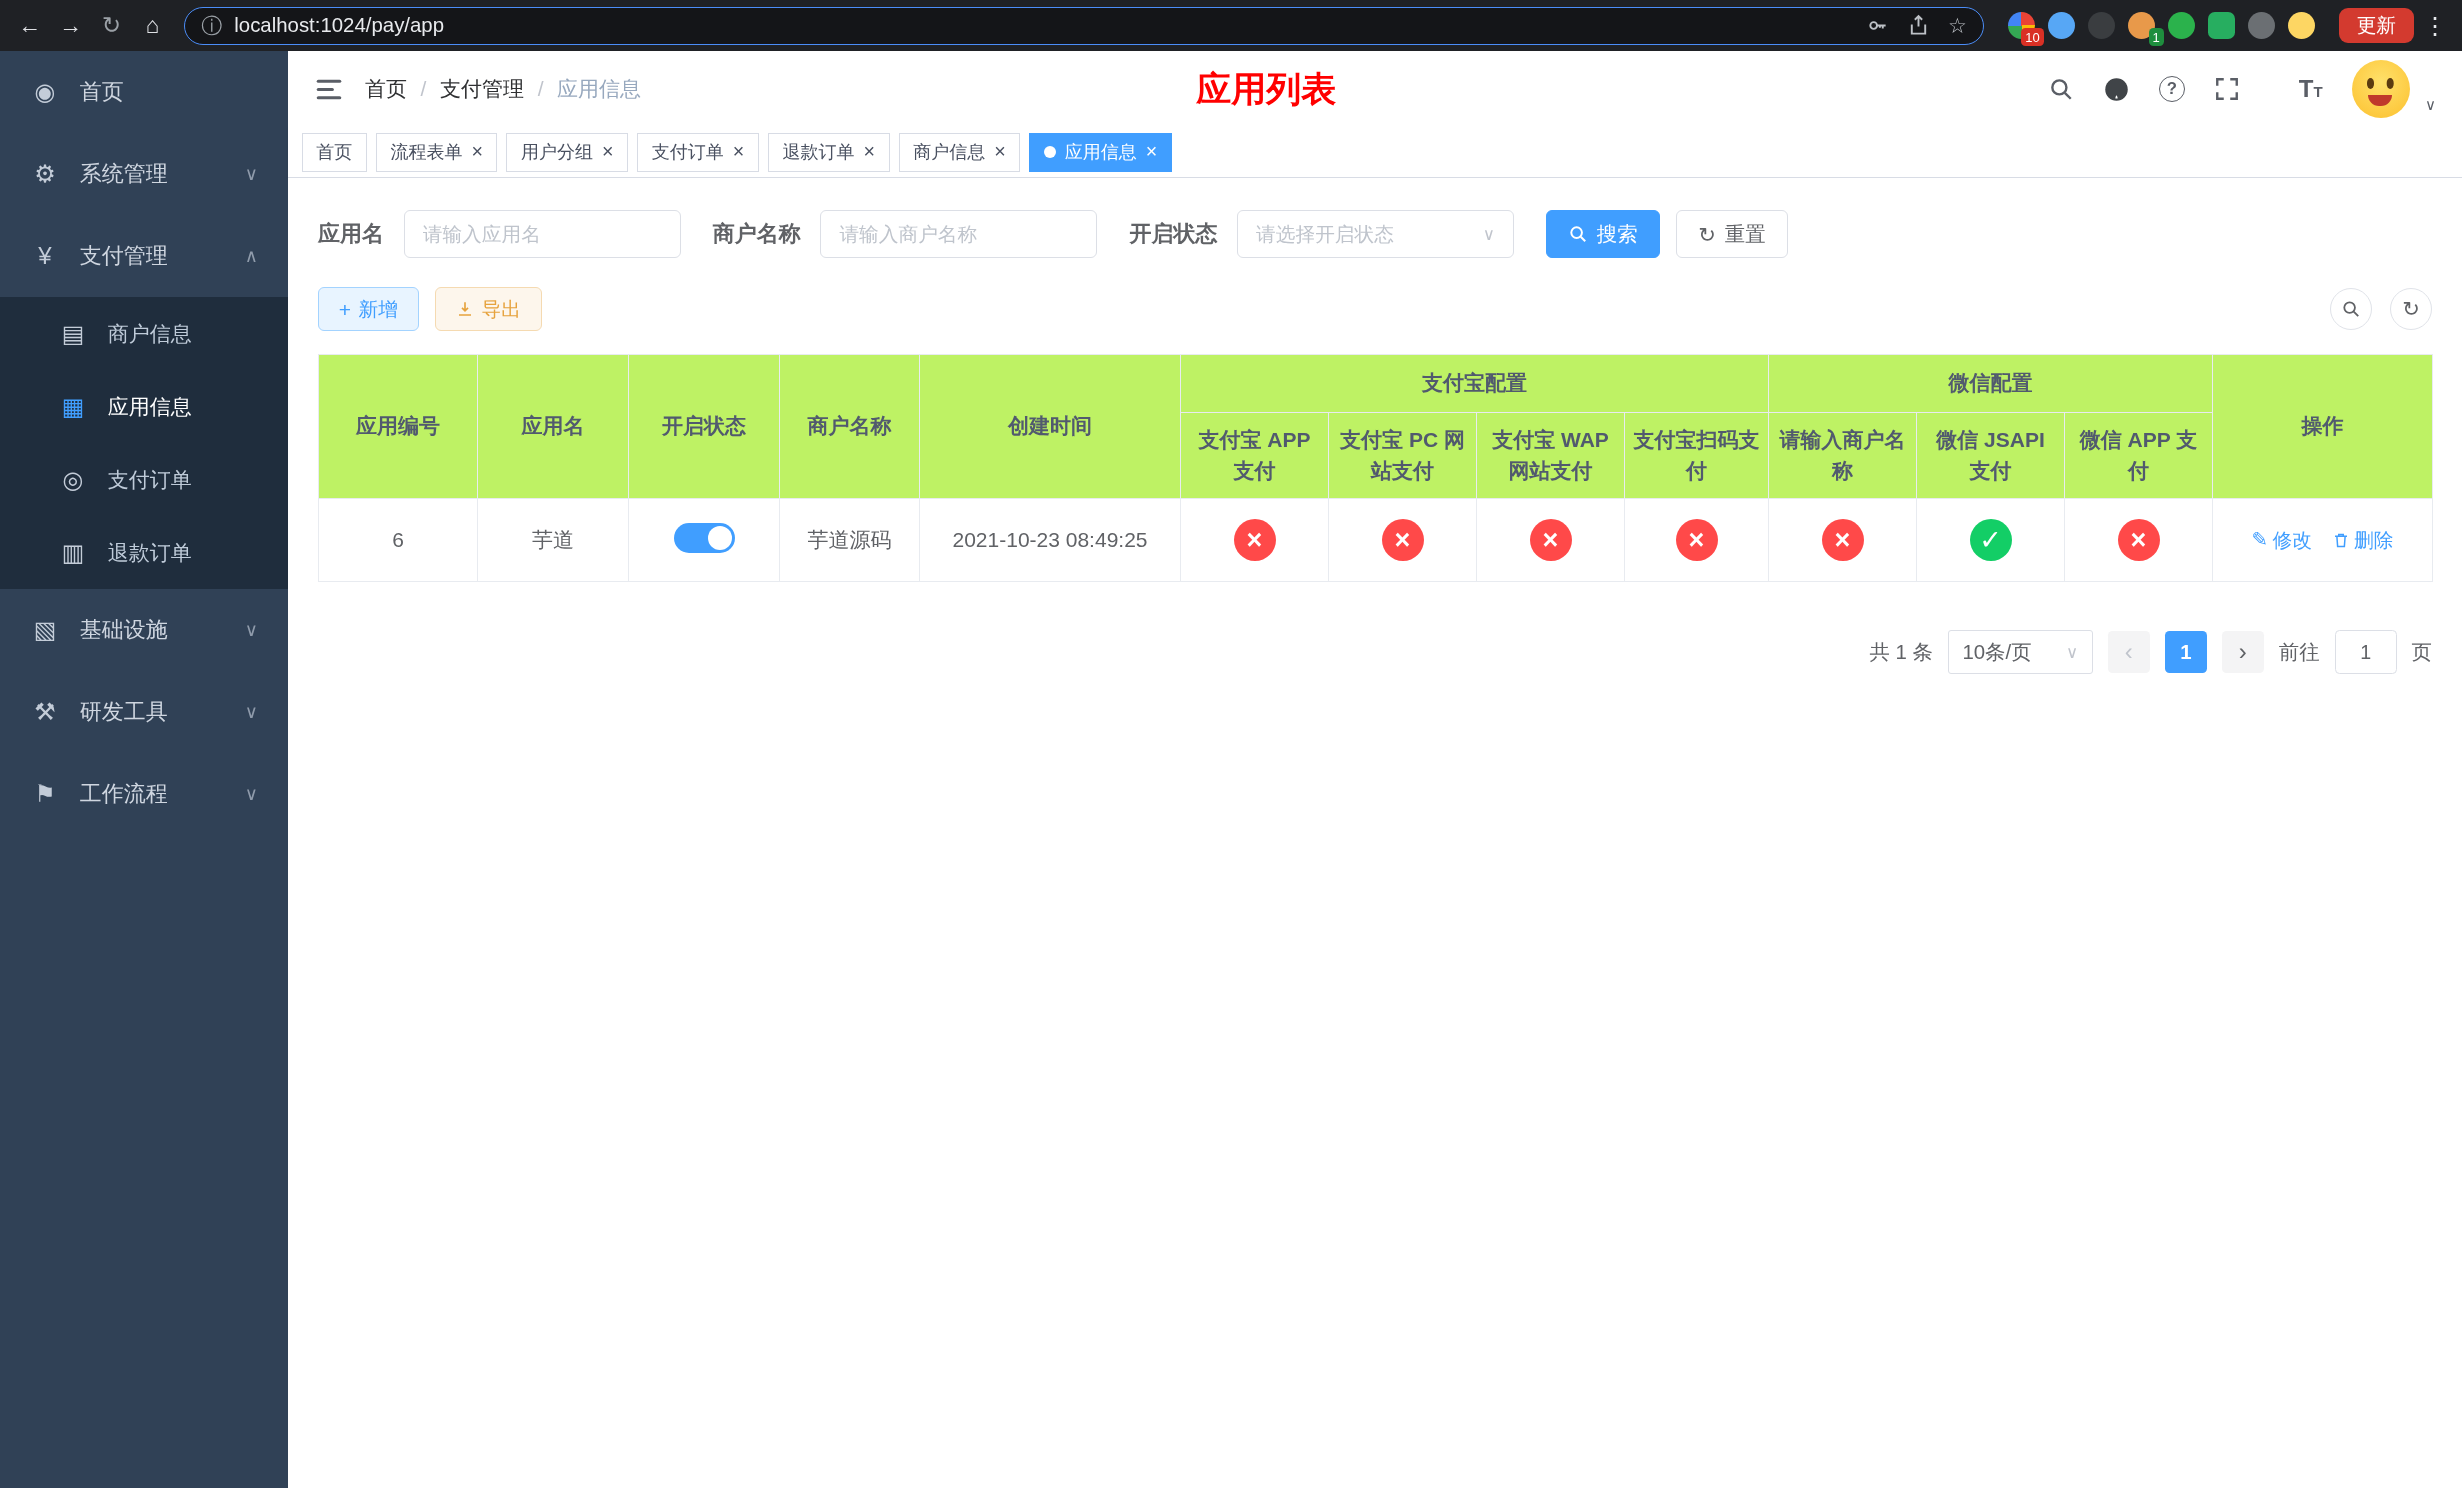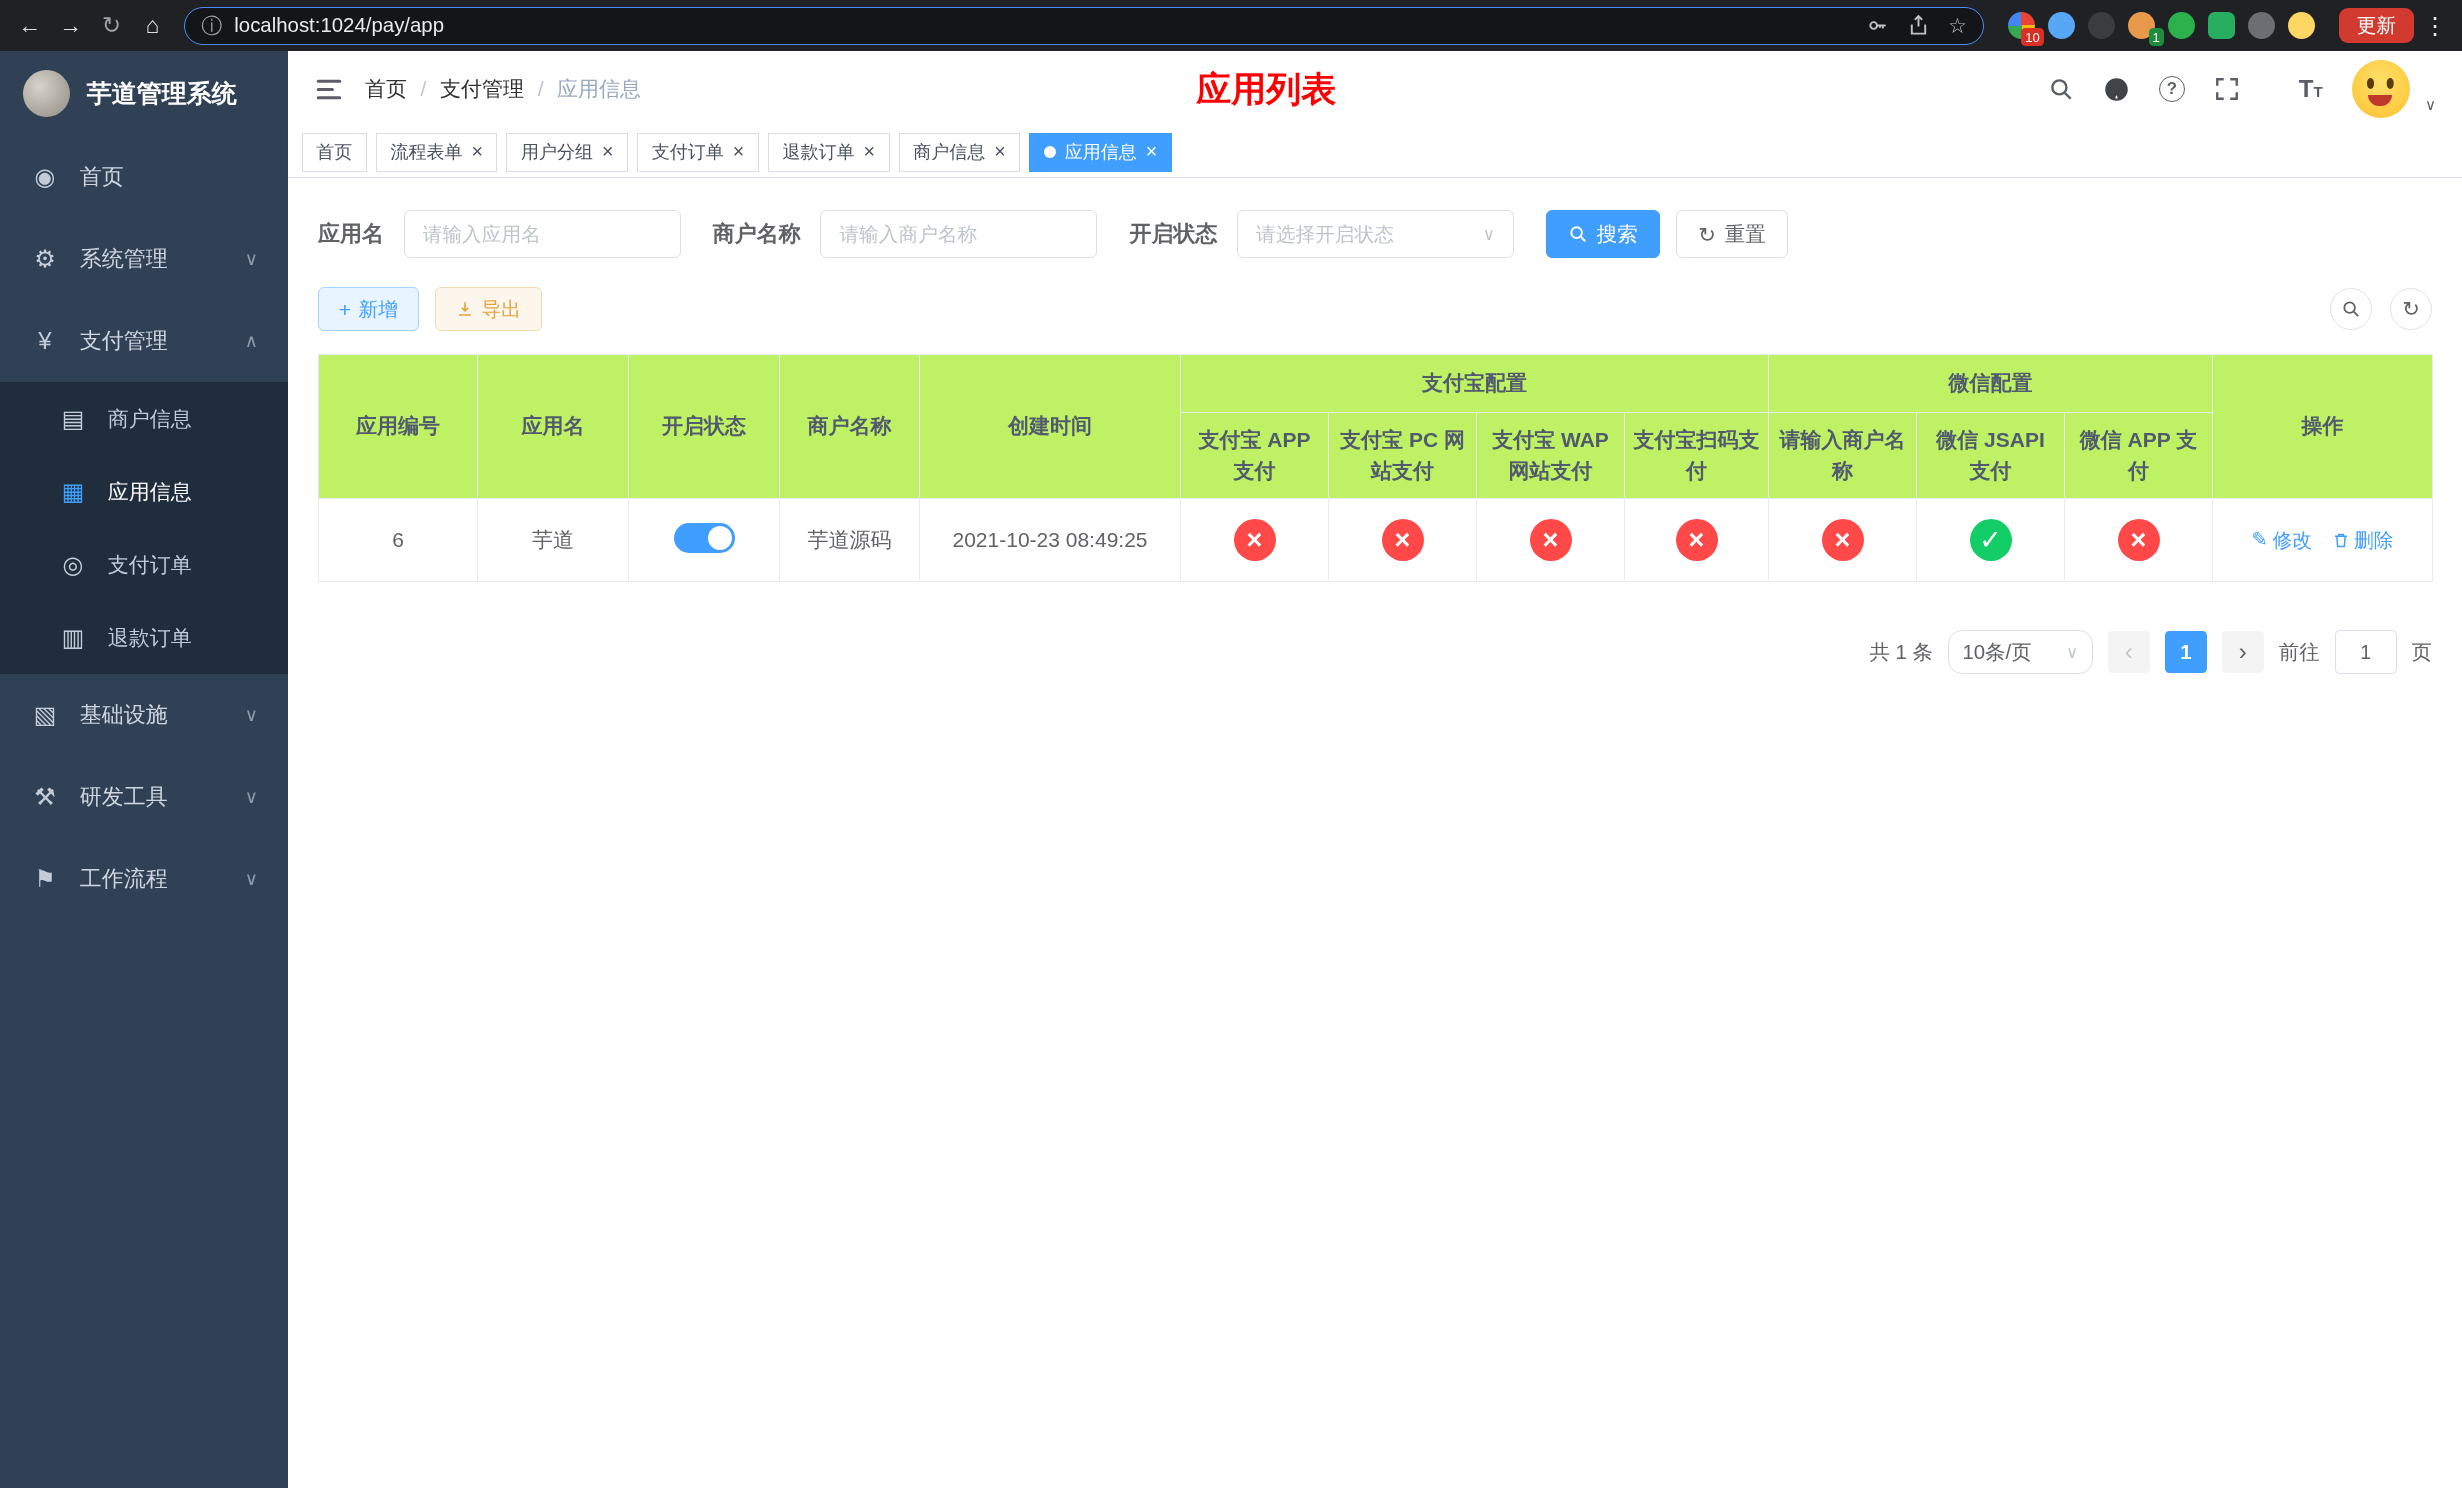--- a/index.html
+++ b/index.html
@@ -125,21 +125,21 @@
   .status-off { background:#ff4949; }
   .status-on { background:#13ce66; }
 
   .row-actions { display:inline-flex; align-items:center; gap:19.7px; }
   .link { color:#409eff; font-size:19.7px; display:inline-flex; align-items:center; gap:4.5px; cursor:pointer; text-decoration:none; }
   .link-glyph { font-size:19.7px; line-height:1; }
 
   
   .pagination { display:flex; align-items:center; justify-content:flex-end; gap:15px; margin-top:48px;
                 font-size:20.4px; color:#606266; }
-  .size-select { width:145px; height:44px; border:0.8px solid #dcdfe6; border-radius:14px; background:#fff;
+  .size-select { width:145px; height:44px; border:0.8px solid #dcdfe6; border-radius:3px; background:#fff;
                  display:flex; align-items:center; justify-content:space-between; padding:0 13.6px; cursor:pointer; }
   .pg-btn { min-width:42px; height:42px; background:#f4f4f5; border-radius:4.5px; display:flex; align-items:center;
             justify-content:center; font-size:24px; color:#606266; cursor:pointer; }
   .pg-btn.disabled { color:#c0c4cc; }
   .pg-current { background:#409eff; color:#fff; font-weight:700; font-size:20.4px; }
   .goto-input { width:62px; height:44px; border:0.8px solid #dcdfe6; border-radius:4.5px; text-align:center;
                 font-size:19.7px; color:#606266; font-family:inherit; }
   svg { display:block; }
 </style>
 </head>
@@ -199,24 +199,20 @@
       </span>
   </div>
 
   <button class="update-chip">更新</button>
   <span class="menu-dots">⋮</span>
 </div>
 
 <div class="app">
 
   <aside class="sidebar">
-    <div class="logo-row">
-      <span class="logo-avatar"></span>
-      <span class="logo-title">芋道管理系统</span>
-    </div>
 
     <div class="menu-item">
       <span class="mi-icon">◉</span>
       <span>首页</span>
     </div>
 
     <div class="menu-item">
       <span class="mi-icon">⚙</span>
       <span>系统管理</span>
       <span class="chevron">∨</span>

